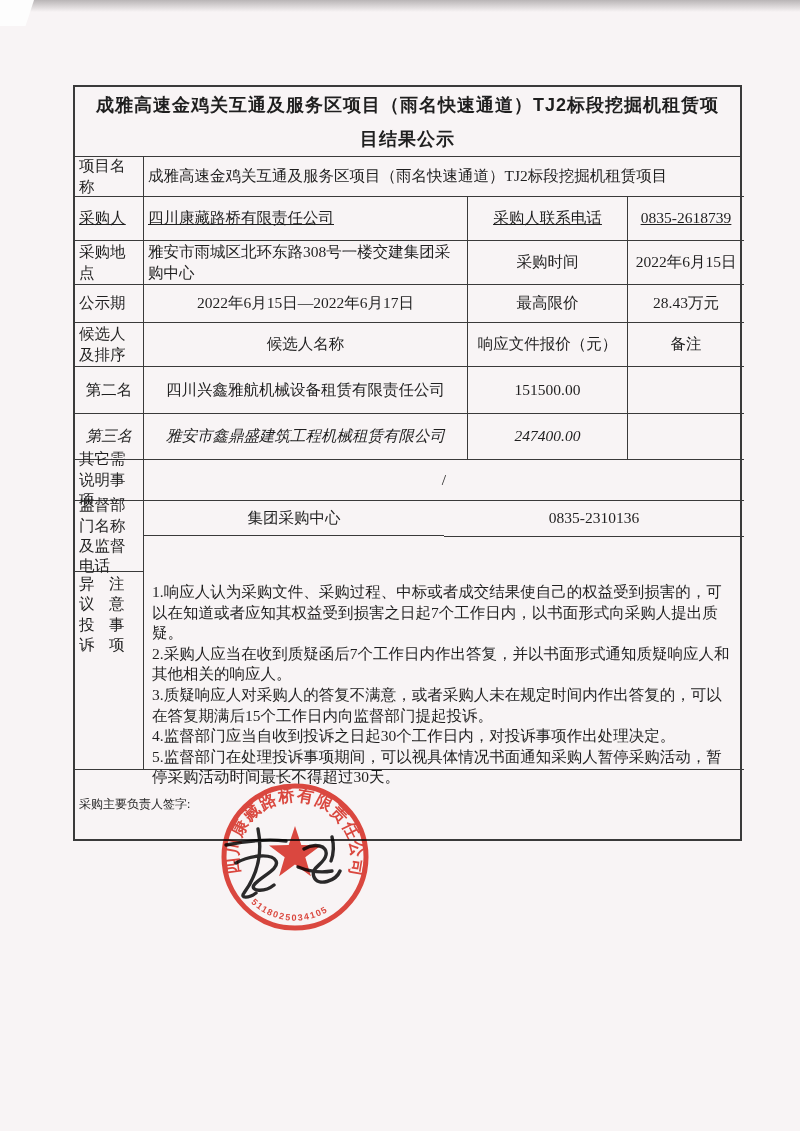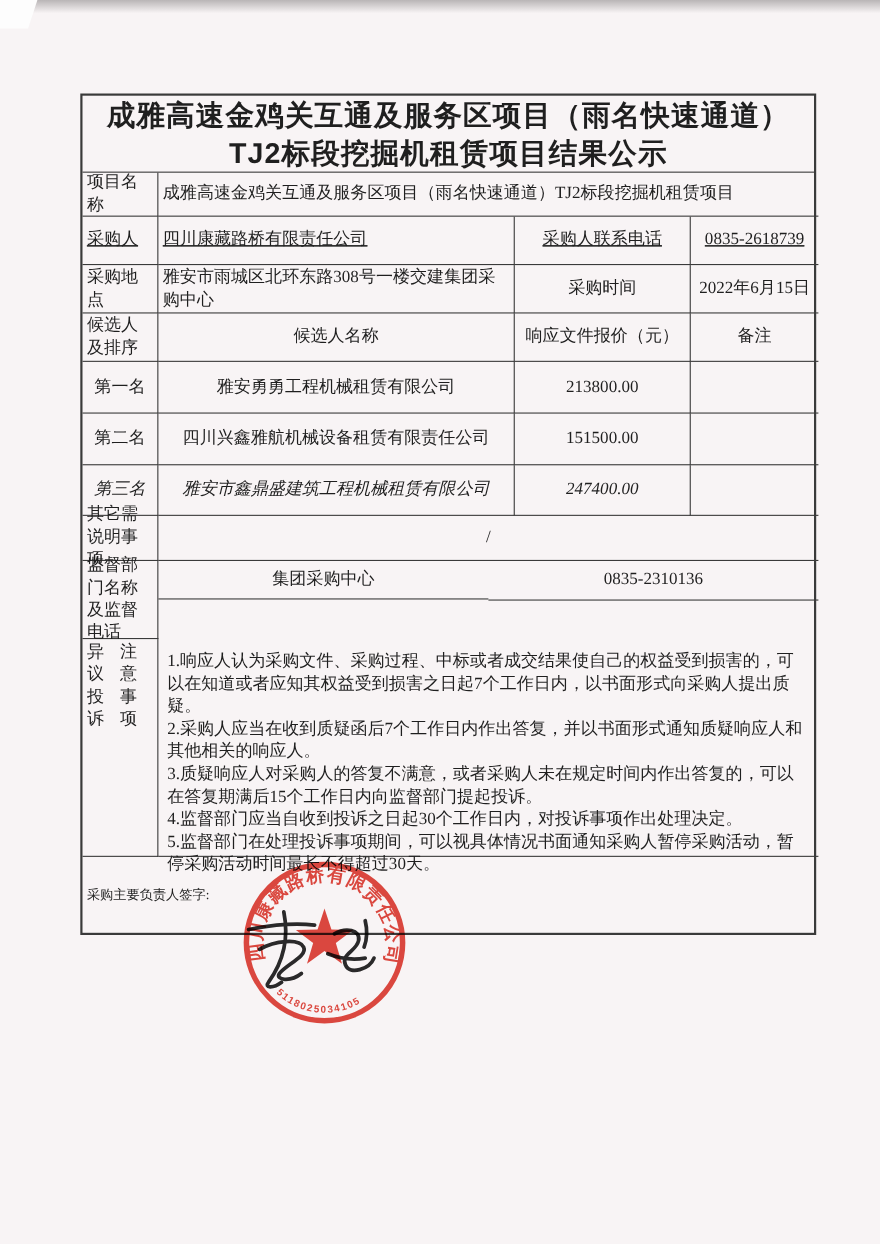--- a/index.html
+++ b/index.html
@@ -32,21 +32,21 @@
   .row:last-child > .cell{border-bottom:none;}
   .c-label{width:69px;flex:none;justify-content:flex-start;text-align:left;padding-left:4px;}
   .c-wide{width:324px;flex:none;}
   .c-mid{width:160px;flex:none;}
   .c-end{width:116px;flex:none;}
   .c-merged{width:600px;flex:none;}
   .center{justify-content:center;text-align:center;}
   .left{justify-content:flex-start;text-align:left;}
   .title-row .cell{
     font-family:"Liberation Sans","DejaVu Sans",sans-serif;
-    font-weight:bold;font-size:26px;line-height:34px;letter-spacing:1px;
+    font-weight:bold;font-size:18px;line-height:34px;letter-spacing:1px;
     justify-content:center;text-align:center;padding:2px 14px;
   }
   .h-title{height:70px;}
   .h-project{height:40px;}
   .h-purchaser{height:44px;text-decoration:underline;}
   .h-location{height:44px;}
   .h-publicity{height:38px;}
   .h-candhead{height:44px;}
   .h-cand1{height:47px;}
   .h-cand2{height:47px;}
@@ -101,34 +101,34 @@
     <div class="cell c-end h-purchaser center">0835-2618739</div>
   </div>
 
   <div class="row h-location">
     <div class="cell c-label h-location">采购地点</div>
     <div class="cell c-wide h-location left">雅安市雨城区北环东路308号一楼交建集团采购中心</div>
     <div class="cell c-mid h-location center">采购时间</div>
     <div class="cell c-end h-location center">2022年6月15日</div>
   </div>
 
+  <div class="row h-publicity">
+    <div class="cell c-label h-publicity">公示期</div>
+    <div class="cell c-wide h-publicity center">2022年6月15日—2022年6月17日</div>
+    <div class="cell c-mid h-publicity center">最高限价</div>
+    <div class="cell c-end h-publicity center">28.43万元</div>
+  </div>
 
   <div class="row h-candhead">
     <div class="cell c-label h-candhead">候选人及排序</div>
     <div class="cell c-wide h-candhead center">候选人名称</div>
     <div class="cell c-mid h-candhead center">响应文件报价（元）</div>
     <div class="cell c-end h-candhead center">备注</div>
   </div>
 
-  <div class="row h-cand1">
-    <div class="cell c-label h-cand1 center">第一名</div>
-    <div class="cell c-wide h-cand1 center">雅安勇勇工程机械租赁有限公司</div>
-    <div class="cell c-mid h-cand1 center">213800.00</div>
-    <div class="cell c-end h-cand1 center"></div>
-  </div>
   <div class="row h-cand2">
     <div class="cell c-label h-cand2 center">第二名</div>
     <div class="cell c-wide h-cand2 center">四川兴鑫雅航机械设备租赁有限责任公司</div>
     <div class="cell c-mid h-cand2 center">151500.00</div>
     <div class="cell c-end h-cand2 center"></div>
   </div>
   <div class="row h-cand3">
     <div class="cell c-label h-cand3 center">第三名</div>
     <div class="cell c-wide h-cand3 center">雅安市鑫鼎盛建筑工程机械租赁有限公司</div>
     <div class="cell c-mid h-cand3 center">247400.00</div>

